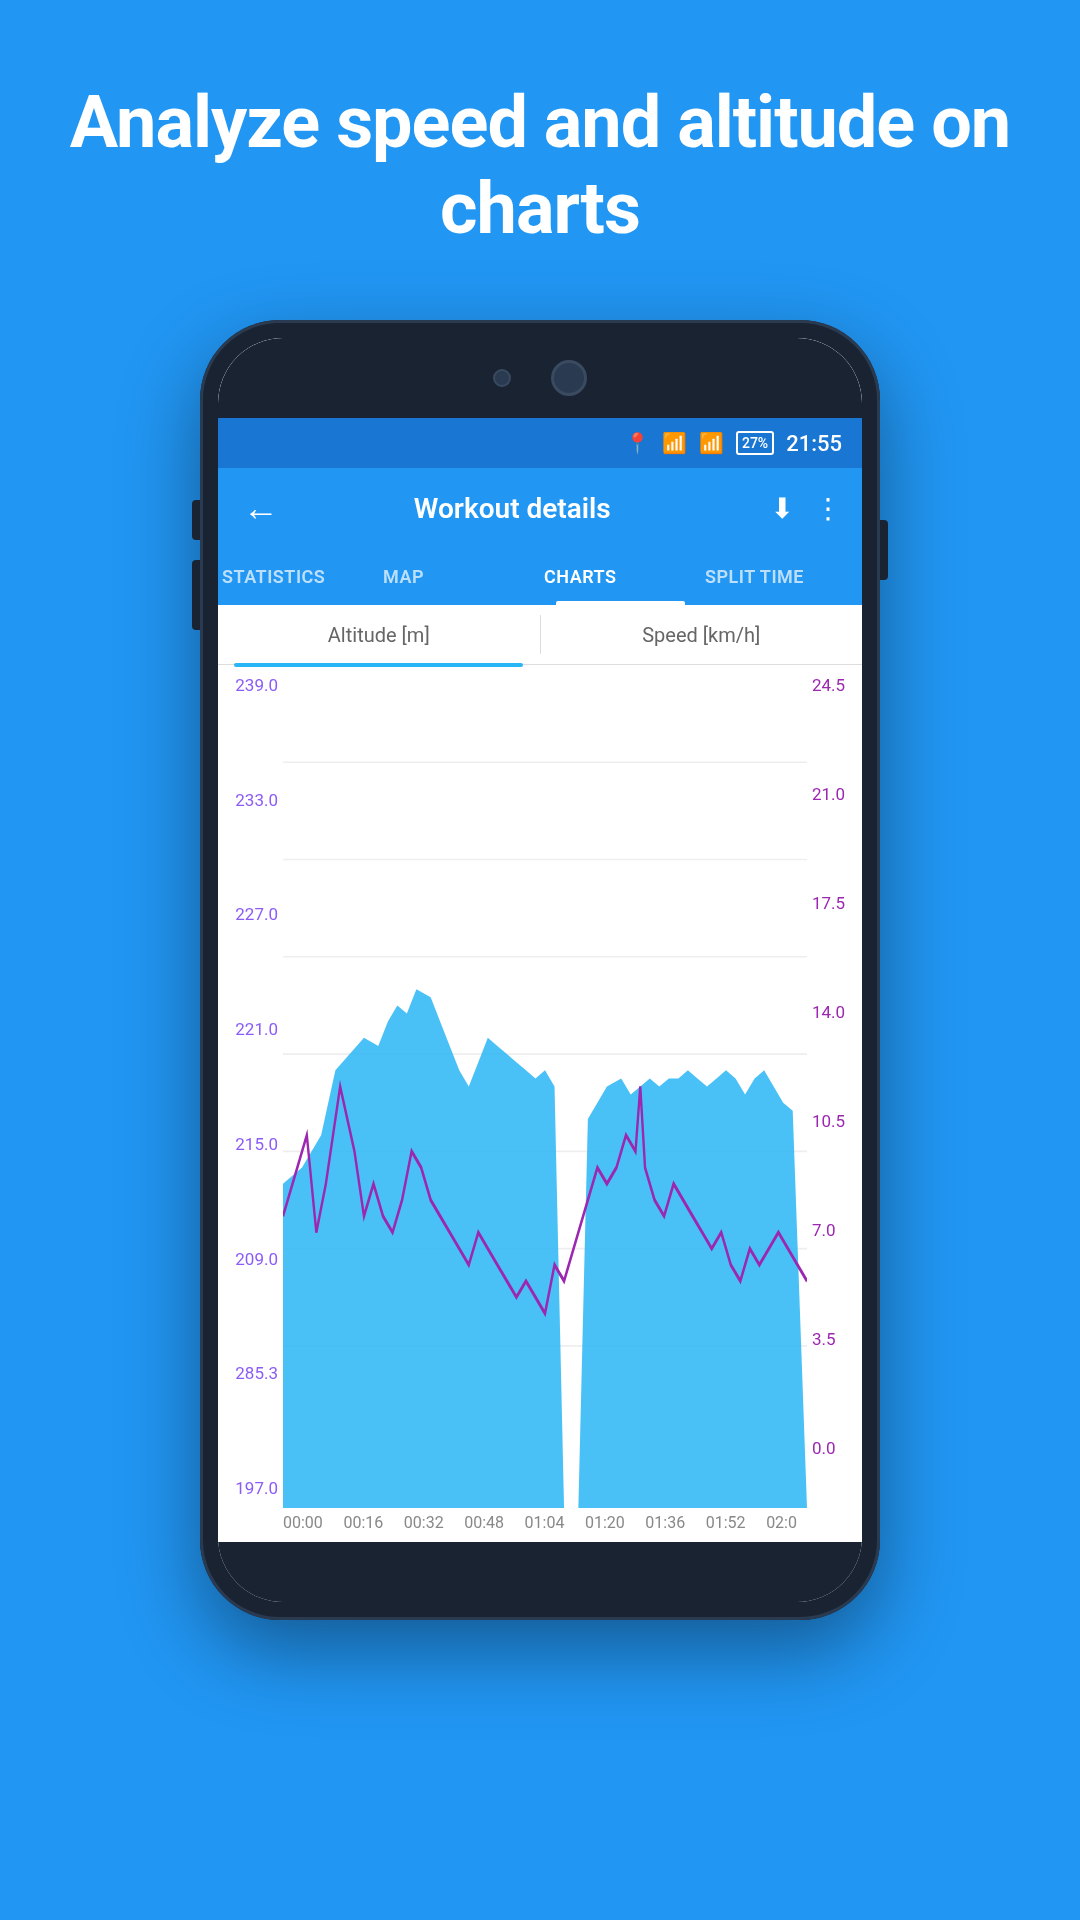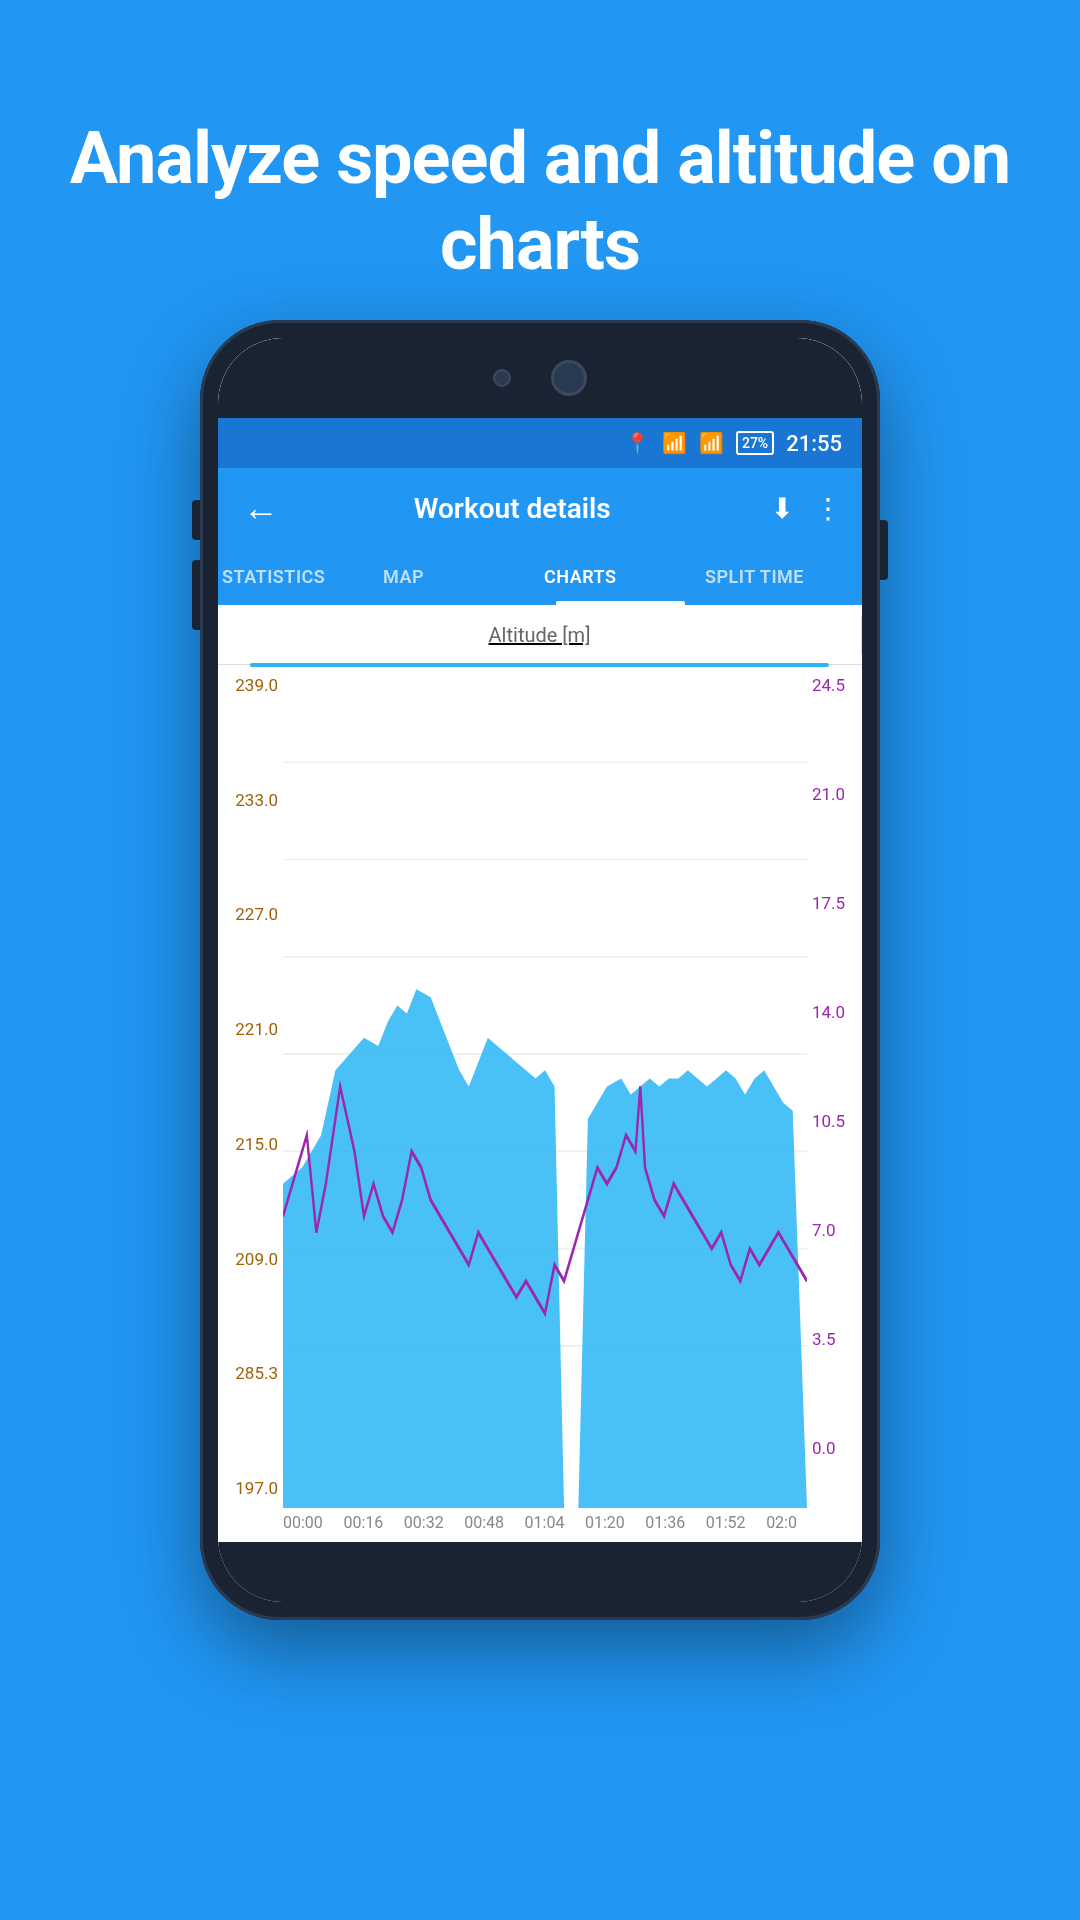--- a/index.html
+++ b/index.html
@@ -9,21 +9,21 @@
       background: #2196F3;
       font-family: 'Roboto', Arial, sans-serif;
       overflow: hidden;
       position: relative;
     }
 
     
     .hero-text {
       text-align: center;
       color: white;
-      padding: 116px 60px 50px;
+      padding: 80px 60px 50px;
       font-size: 72px;
       font-weight: 700;
       line-height: 1.2;
       letter-spacing: -1px;
     }
 
     
     .phone-frame {
       position: absolute;
       top: 320px;
@@ -243,21 +243,20 @@
       padding: 0;
       overflow: hidden;
     }
 
     
     .chart-legend {
       display: flex;
       border-bottom: 1px solid #ddd;
       height: 60px;
       flex-shrink: 0;
-      text-decoration: underline;
     }
 
     .legend-item {
       flex: 1;
       display: flex;
       align-items: center;
       justify-content: center;
       font-size: 20px;
       color: #666;
       position: relative;
@@ -300,21 +299,21 @@
       bottom: 0;
       width: 65px;
       display: flex;
       flex-direction: column;
       justify-content: space-between;
       padding: 10px 5px;
     }
 
     .y-label {
       font-size: 17px;
-      color: #a16207;
+      color: #8b5cf6;
       text-align: right;
     }
 
     .y-labels-right {
       position: absolute;
       right: 0;
       top: 0;
       bottom: 40px;
       width: 55px;
       display: flex;
@@ -391,20 +390,21 @@
         <div class="tab">MAP</div>
         <div class="tab active">CHARTS</div>
         <div class="tab">SPLIT TIME</div>
       </div>
 
       <div class="chart-area">
 
         <div class="chart-legend">
           <div class="legend-item">Altitude [m]</div>
           <div class="legend-divider"></div>
+          <div class="legend-item">Speed [km/h]</div>
         </div>
 
         <div class="chart-svg-container">
           
           <div class="y-labels-left">
             <span class="y-label">239.0</span>
             <span class="y-label">233.0</span>
             <span class="y-label">227.0</span>
             <span class="y-label">221.0</span>
             <span class="y-label">215.0</span>

